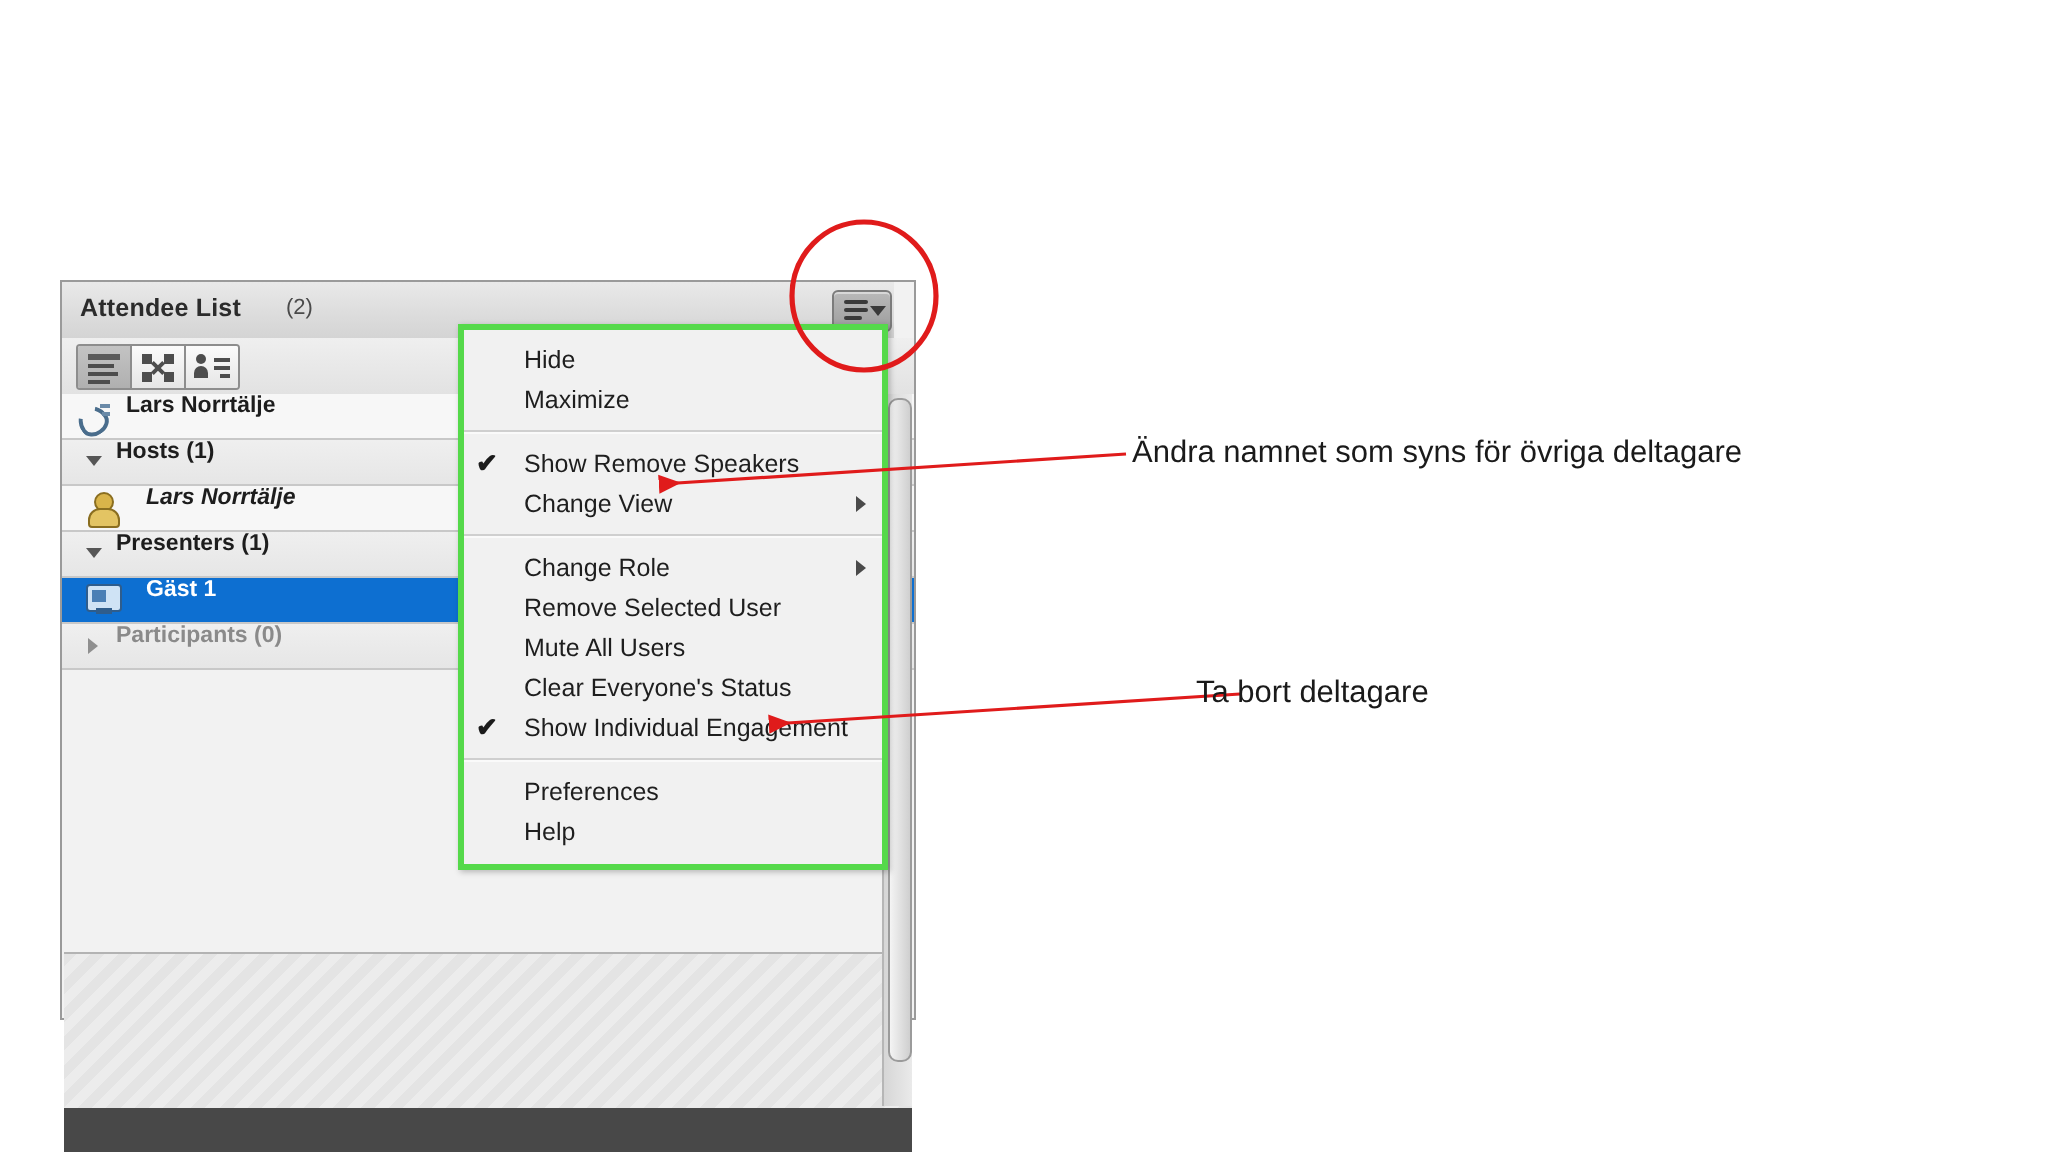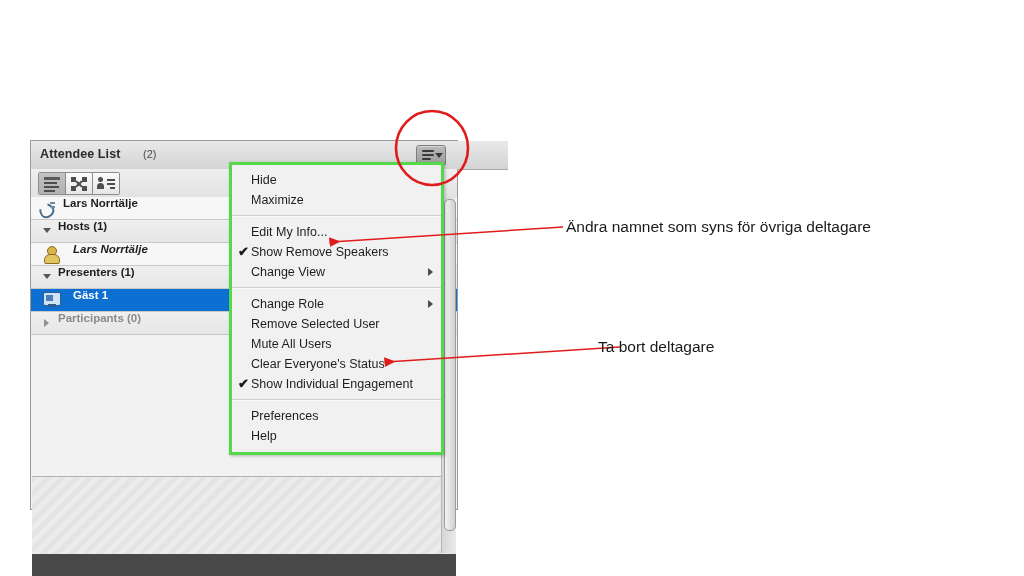--- a/index.html
+++ b/index.html
@@ -9,21 +9,21 @@
     position:relative;overflow:hidden;
   }
 
   
   #attendee-panel{
     position:absolute;left:31px;top:141px;width:426px;height:368px;
     background:#f2f2f2;
     box-shadow:0 0 0 1px #9a9a9a;
   }
   #panel-titlebar{
-    position:absolute;left:0;top:0;width:477px;height:28px;
+    position:absolute;left:0;top:0;width:416px;height:28px;
     background:linear-gradient(to bottom,#e9e9e9 0%,#dedede 50%,#d4d4d4 100%);
     border-bottom:1px solid #a8a8a8;
   }
   #panel-title{
     position:absolute;left:9px;top:6px;font-size:12.5px;font-weight:bold;color:#2b2b2b;
     letter-spacing:.1px;
   }
   #panel-count{
     position:absolute;left:112px;top:7px;font-size:11px;color:#4a4a4a;
   }
@@ -159,21 +159,21 @@
 
   
   #context-menu{
     position:absolute;left:229px;top:162px;width:215px;
     background:#f1f1f1;border:3px solid #55d94a;
     box-sizing:border-box;
     box-shadow:1px 1px 3px rgba(0,0,0,.25);
   }
   .mi{
     position:relative;height:20px;line-height:20px;
-    font-size:12.5px;color:#1e1e1e;padding-left:19px;cursor:pointer;
+    font-size:12.5px;color:#1e1e1e;padding-left:30px;cursor:pointer;
     white-space:nowrap;font-weight:500;
   }
   .mi .chk{
     position:absolute;left:6px;top:0;font-size:13px;color:#1b1b1b;font-weight:bold;
   }
   .mi .arrow{
     position:absolute;right:8px;top:6px;width:0;height:0;
     border-top:4px solid transparent;border-bottom:4px solid transparent;
     border-left:5px solid #4a4a4a;
   }
@@ -299,23 +299,20 @@
   <div class="mi">
     <span>Hide</span>
   </div>
   <div class="mi">
     <span>Maximize</span>
   </div>
 
   <div class="msep"></div>
 
   <div class="mi">
-    <span>Edit My Info...</span>
-  </div>
-  <div class="mi">
     <span class="chk">✔</span>
     <span>Show Remove Speakers</span>
   </div>
   <div class="mi">
     <span>Change View</span>
     <span class="arrow"></span>
   </div>
 
   <div class="msep"></div>
 

